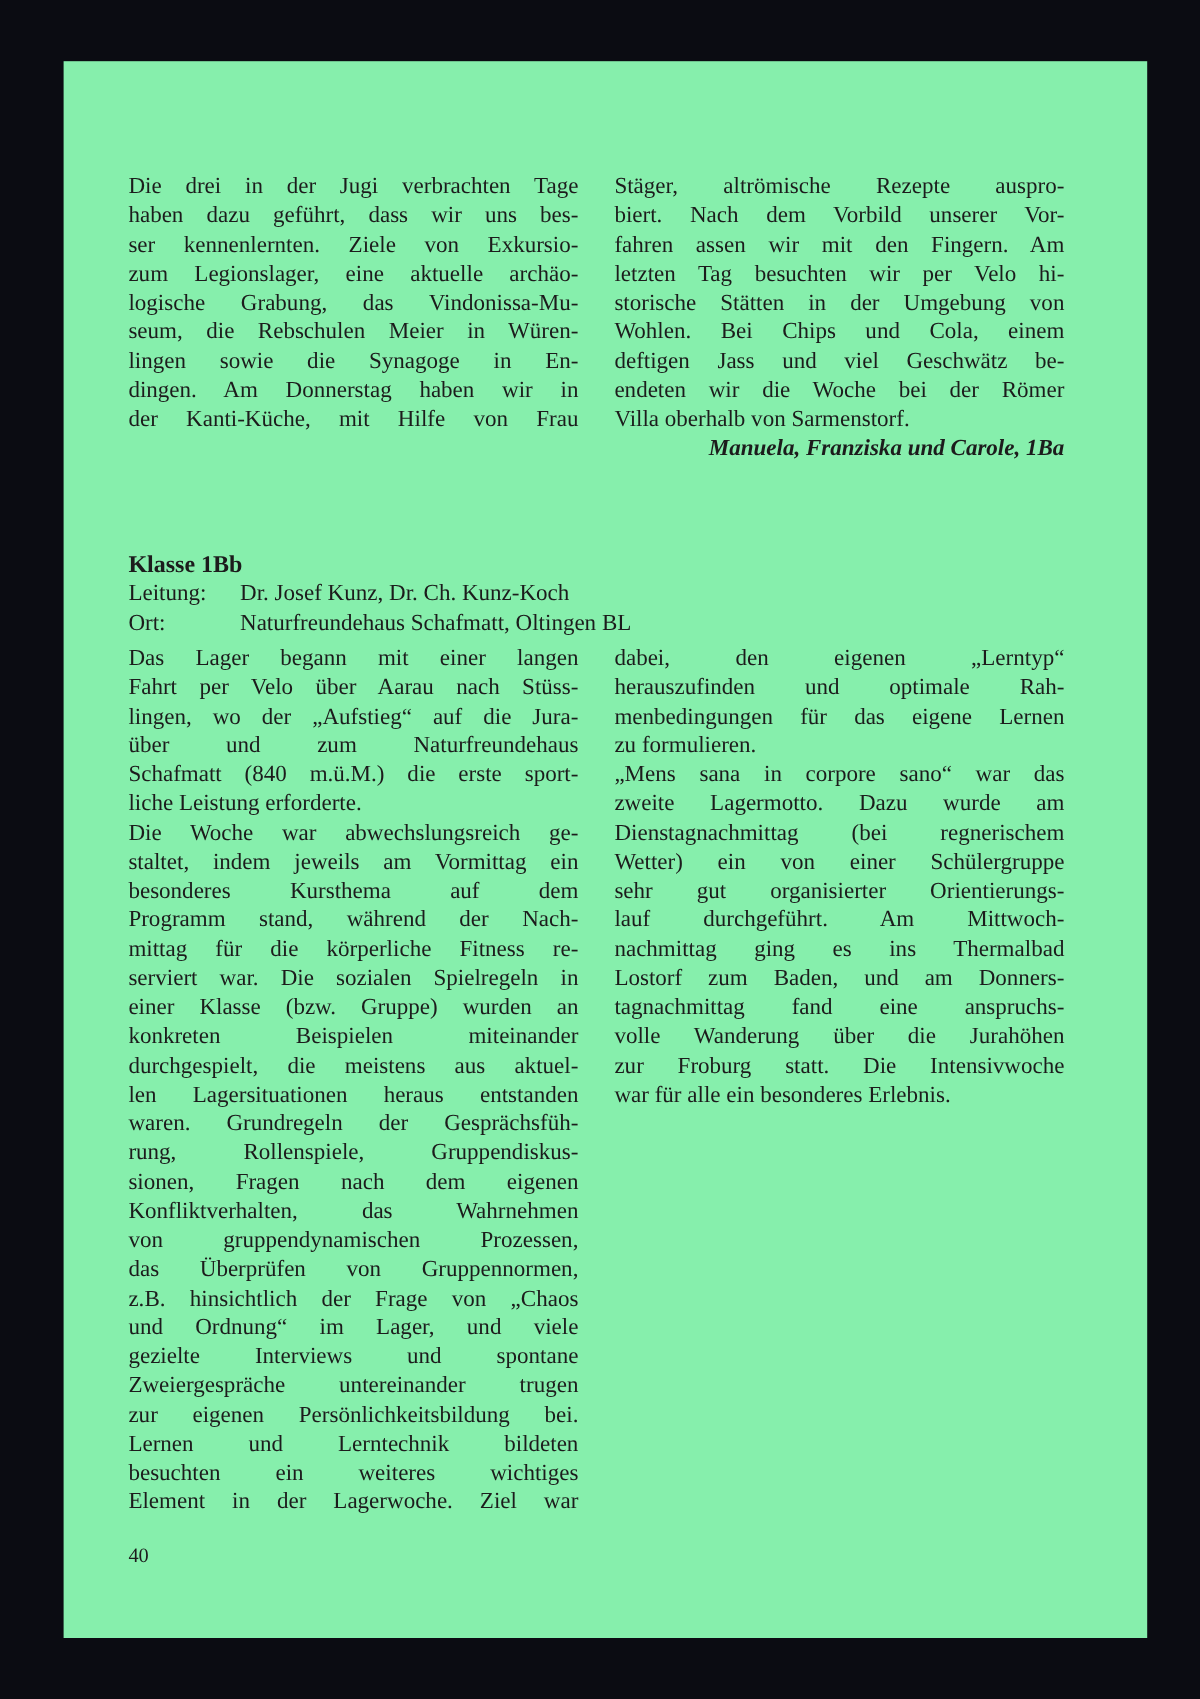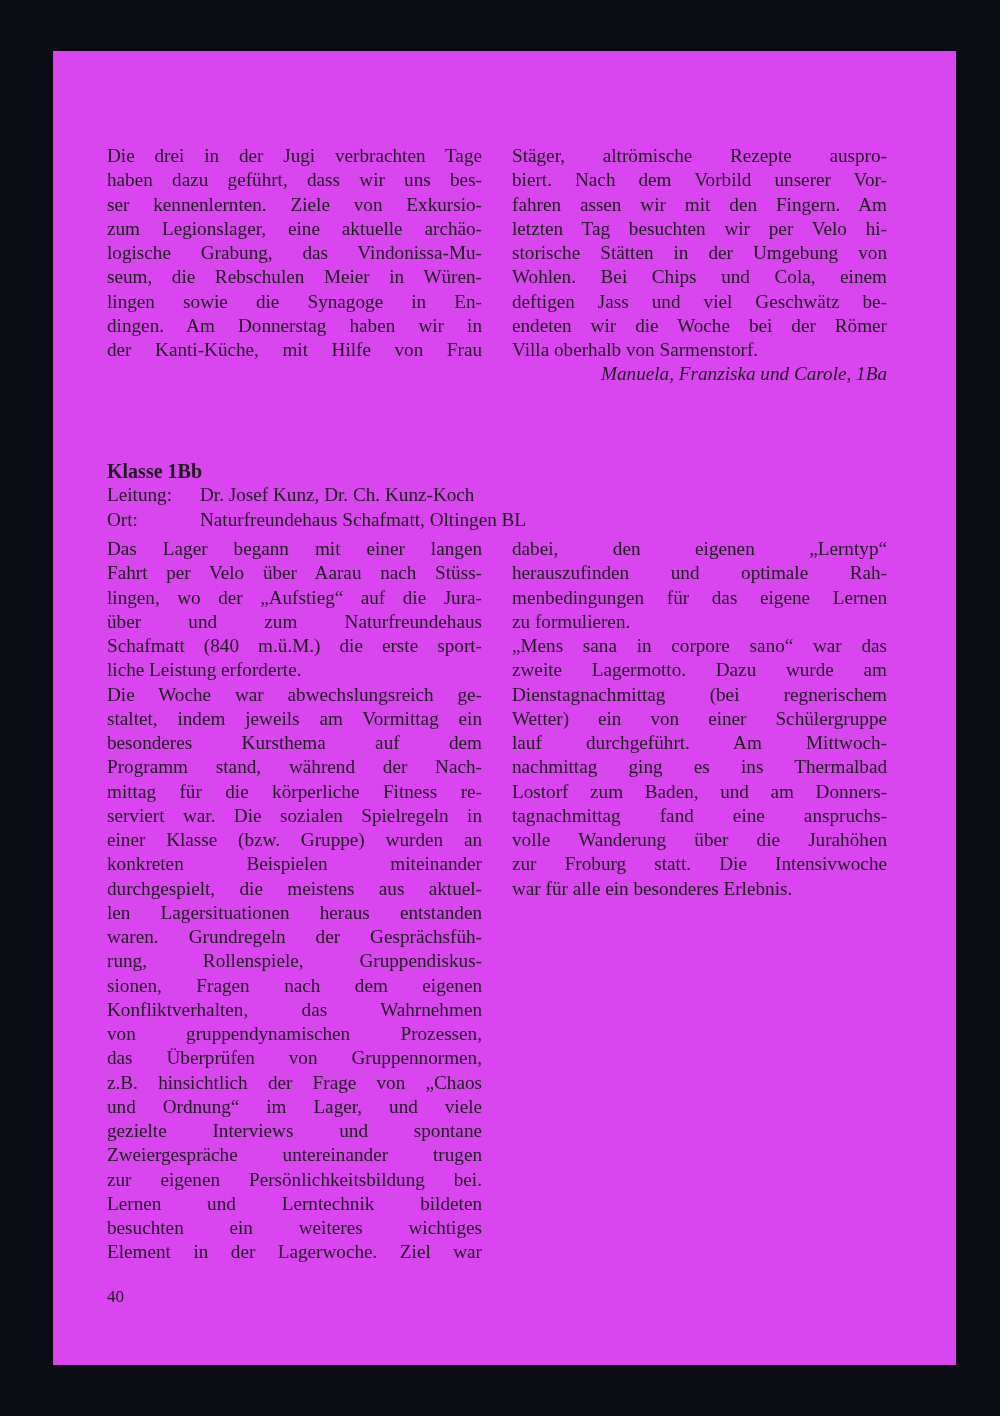--- a/index.html
+++ b/index.html
@@ -8,39 +8,39 @@
       background: #0b0c12;
       position: relative;
       overflow: hidden;
       font-family: "Liberation Serif", "DejaVu Serif", serif;
       color: #1c1c1c;
     }
     .page {
       position: absolute;
       left: 53px; top: 51px;
       width: 903px; height: 1314px;
-      background: #d946ef;
+      background: #86efac;
     }
     .col {
       position: absolute;
       width: 375px;
       font-size: 19.2px;
       line-height: 24.25px;
       text-align: justify;
     }
     .col .line {
       display: block;
       text-align: justify;
       text-align-last: justify;
       white-space: nowrap;
       height: 24.25px;
     }
     .col .line.last { text-align-last: left; }
     .col .line.right { text-align: right; text-align-last: right; }
-    .sig { font-style: italic; }
+    .sig { font-style: italic; font-weight: bold; }
     .section-head {
       position: absolute;
       left: 54px; top: 408px;
       font-size: 19.2px;
       line-height: 24.25px;
     }
     .section-title { font-weight: bold; font-size: 20px; display: block; }
     .meta-row { display: block; white-space: nowrap; }
     .meta-label { display: inline-block; width: 93px; }
     .page-number {
@@ -124,20 +124,21 @@
 
   <div class="col" style="left:459px; top:486px;">
     <span class="line">dabei, den eigenen „Lerntyp“</span>
     <span class="line">herauszufinden und optimale Rah-</span>
     <span class="line">menbedingungen für das eigene Lernen</span>
     <span class="line last">zu formulieren.</span>
     <span class="line">„Mens sana in corpore sano“ war das</span>
     <span class="line">zweite Lagermotto. Dazu wurde am</span>
     <span class="line">Dienstagnachmittag (bei regnerischem</span>
     <span class="line">Wetter) ein von einer Schülergruppe</span>
+    <span class="line">sehr gut organisierter Orientierungs-</span>
     <span class="line">lauf durchgeführt. Am Mittwoch-</span>
     <span class="line">nachmittag ging es ins Thermalbad</span>
     <span class="line">Lostorf zum Baden, und am Donners-</span>
     <span class="line">tagnachmittag fand eine anspruchs-</span>
     <span class="line">volle Wanderung über die Jurahöhen</span>
     <span class="line">zur Froburg statt. Die Intensivwoche</span>
     <span class="line last">war für alle ein besonderes Erlebnis.</span>
   </div>
 
   <div class="page-number">40</div>

